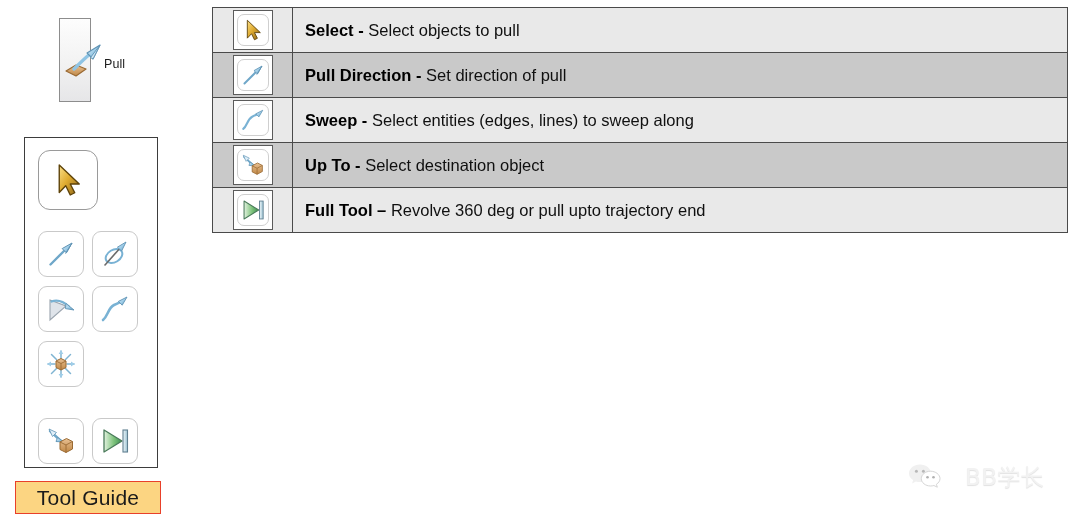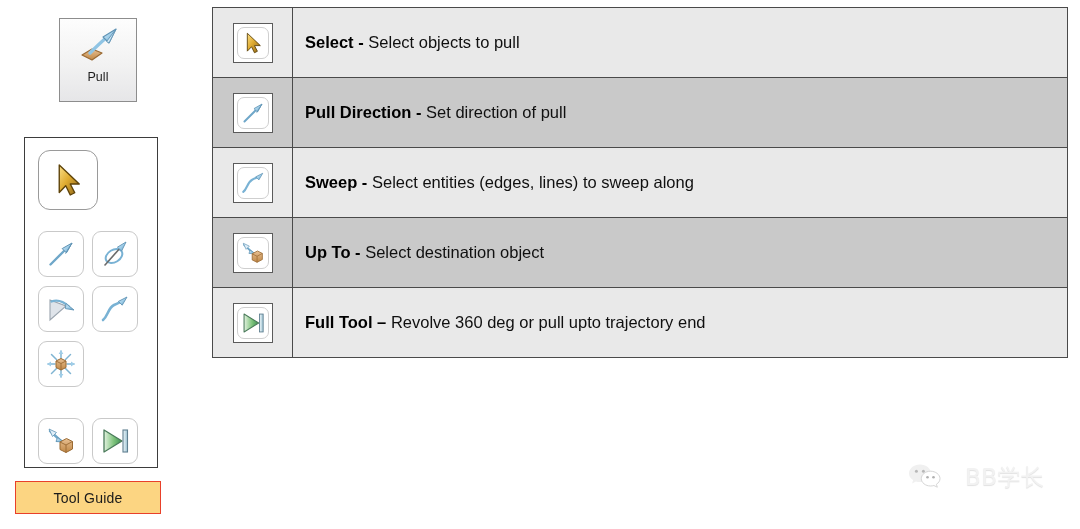--- a/index.html
+++ b/index.html
@@ -15,27 +15,27 @@
     font-family: "Liberation Sans", sans-serif;
     -webkit-font-smoothing: antialiased;
   }
 
   
 
   .pull-button {
     position: absolute;
     left: 59px;
     top: 18px;
-    width: 78px;
+    width: 32px;
     height: 84px;
     background: linear-gradient(to bottom, #fdfdfd 0%, #f2f2f2 55%, #e6e6e8 100%);
     border: 1px solid #8d8d8d;
     box-sizing: border-box;
     display: flex;
-    flex-direction: column;
+    flex-direction: row;
     align-items: center;
     justify-content: flex-start;
     padding-top: 6px;
   }
   .pull-button .glyph {
     width: 44px;
     height: 44px;
     display: block;
   }
   .pull-button .caption {
@@ -86,37 +86,37 @@
     left: 15px;
     top: 481px;
     width: 146px;
     height: 33px;
     background: #fcd582;
     border: 1.5px solid #e8402a;
     box-sizing: border-box;
     display: flex;
     align-items: center;
     justify-content: center;
-    font-size: 14px;
+    font-size: 21px;
     color: #1a1a1a;
     letter-spacing: .2px;
   }
 
   
 
   .guide-table {
     position: absolute;
     left: 212px;
     top: 7px;
     width: 856px;
     border-collapse: collapse;
     table-layout: fixed;
     border: 1.5px solid #4a4a4a;
   }
-  .guide-table tr { height: 70px; padding-left: 35px; }
+  .guide-table tr { height: 45px; padding-left: 35px; }
   .guide-table td {
     border: 1.2px solid #4a4a4a;
     padding: 0;
     vertical-align: middle;
   }
   .guide-table tr:nth-child(odd) td { background: #e9e9e9; }
   .guide-table tr:nth-child(even) td { background: #c9c9c9; }
 
   td.icon-cell {
     width: 79px;

